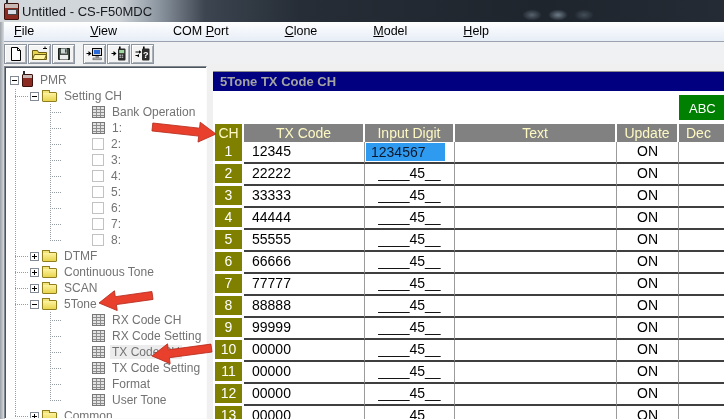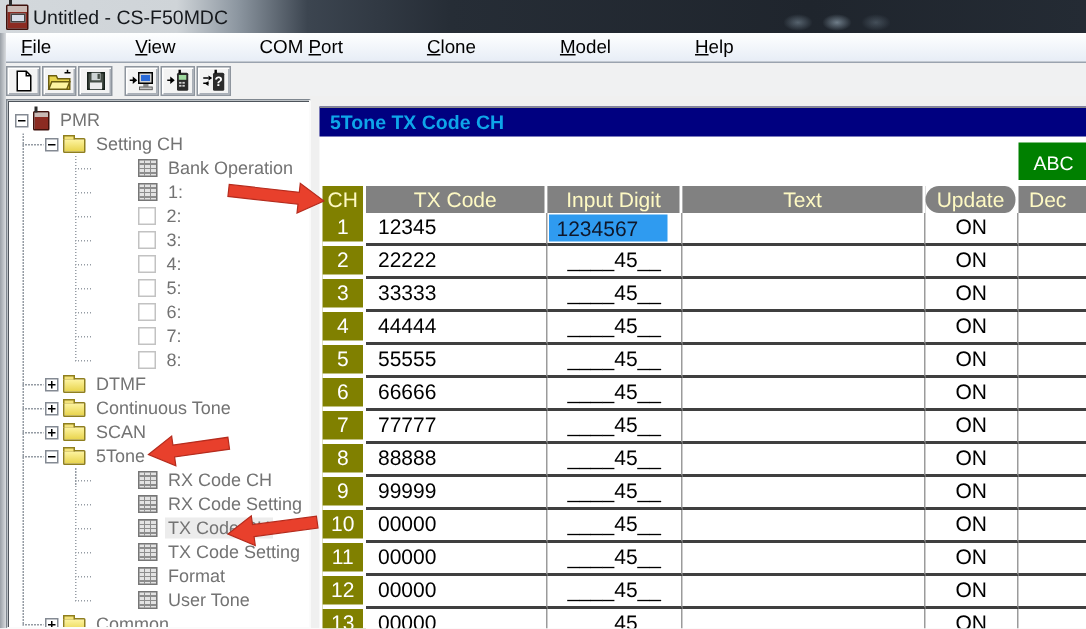--- a/index.html
+++ b/index.html
@@ -63,31 +63,31 @@
     background:#f3e27a;border:1px solid #8f7f1f;border-bottom:none;}
   .icon-grid{width:13px;height:12px;border:1px solid #767676;box-sizing:border-box;background-color:#e3e3e3;
     background-image:repeating-linear-gradient(to bottom,transparent 0 2px,#8d8d8d 2px 3px),
                      repeating-linear-gradient(to right,transparent 0 3px,#8d8d8d 3px 4px);}
   .icon-empty{width:12px;height:12px;border:1px solid #c2c2c2;background:#fff;box-sizing:border-box;}
   .tlabel{padding:0 2px;white-space:nowrap;}
   .tlabel.sel{background:#ececec;}
   
   .main-bg{position:absolute;left:213px;top:91px;width:511px;height:328px;background:#fff;}
   .caption{position:absolute;left:213px;top:71px;width:511px;height:20px;background:#000080;
-    color:#0ea5e9;font-size:13px;font-weight:bold;line-height:20px;padding-left:7px;
+    color:#a3a3a3;font-size:13px;font-weight:bold;line-height:20px;padding-left:7px;
     box-sizing:border-box;border-top:1px solid #8a8a8a;}
   .abc-btn{position:absolute;left:679px;top:95px;width:58px;height:25px;background:#008000;
     color:#fff;font-size:13px;line-height:25px;padding-left:10px;box-sizing:border-box;border:0;text-align:left;}
   
   .table{position:absolute;left:215px;top:124px;width:522px;}
   .trow{display:flex;}
   .hcell{height:18px;line-height:18px;background:#818181;color:#fef9c3;font-size:14px;text-align:center;
     box-sizing:border-box;border-right:2px solid #fff;flex:0 0 auto;white-space:nowrap;overflow:hidden;}
   .hcell.c0{width:29px;background:#808000;}
-  .hcell.c1{width:121px;}.hcell.c2{width:90px;}.hcell.c3{width:162px;}.hcell.c4{width:62px;border-radius:9px;}
+  .hcell.c1{width:121px;}.hcell.c2{width:90px;}.hcell.c3{width:162px;}.hcell.c4{width:62px;}
   .hcell.c5{width:58px;border-right:none;text-align:left;padding-left:7px;}
   .bch{width:29px;height:22px;background:#808000;color:#fff;font-size:14px;line-height:18px;text-align:center;
     box-sizing:border-box;border-right:2px solid #fff;border-bottom:3px solid #fff;flex:0 0 auto;}
   .bcell{height:22px;line-height:19px;font-size:14px;color:#000;box-sizing:border-box;
     border-bottom:2px solid #3f3f3f;border-right:1px solid #9b9b9b;flex:0 0 auto;white-space:nowrap;overflow:hidden;}
   .bcell.c1{width:121px;text-align:left;padding-left:8px;}
   .bcell.c2{width:90px;text-align:center;}
   .bcell.c3{width:162px;}
   .bcell.c4{width:62px;text-align:center;}
   .bcell.c5{width:58px;border-right:none;}

